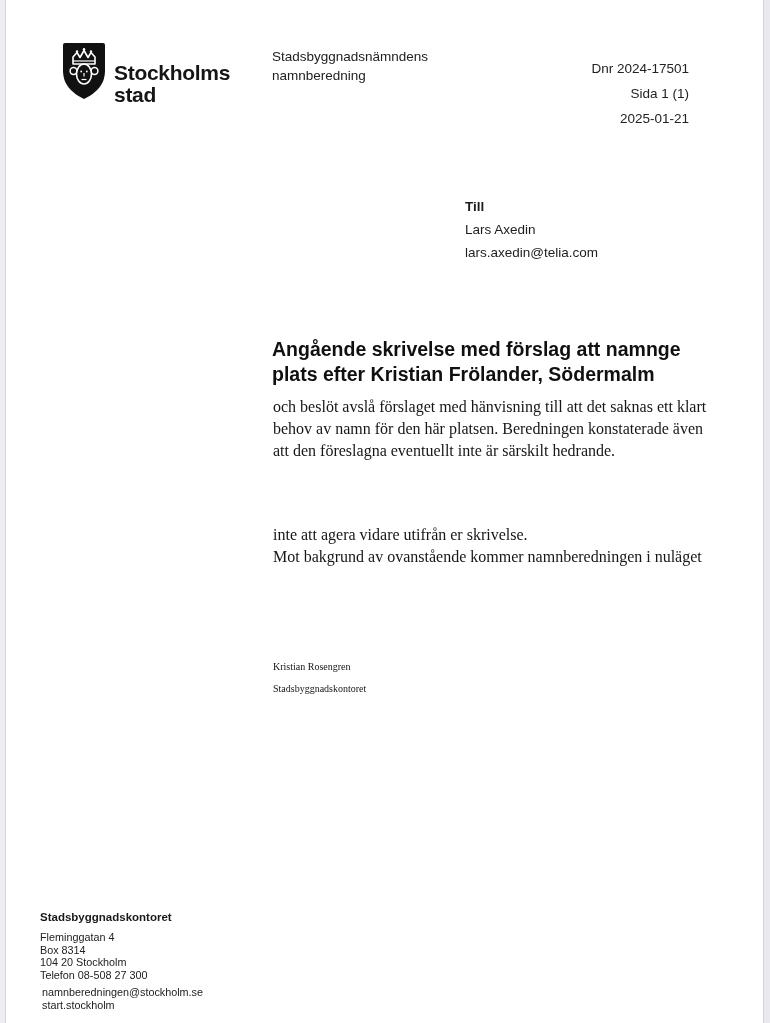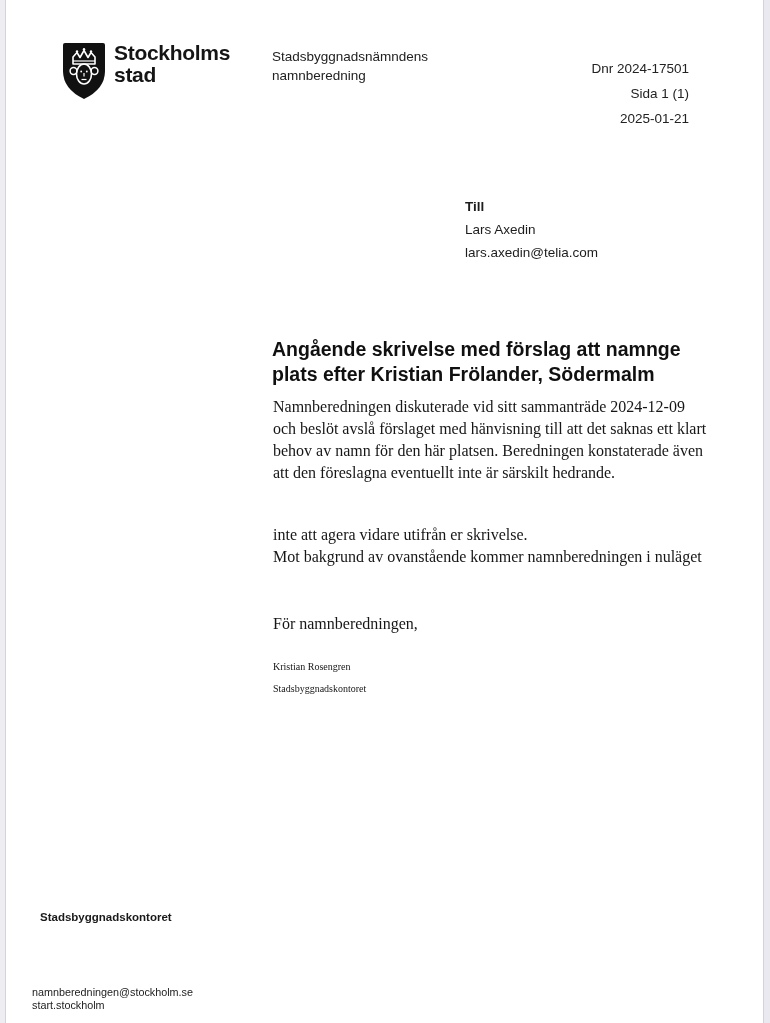--- a/index.html
+++ b/index.html
@@ -12,21 +12,21 @@
     overflow:hidden;
   }
   
   .edge-left{position:absolute;left:0;top:0;width:5px;height:1023px;background:#ededf2;border-right:1px solid #d3d3dd;}
   .edge-right{position:absolute;right:0;top:0;width:6px;height:1023px;background:#e9e9ef;border-left:1px solid #d3d3dd;}
 
   
   .logo{position:absolute;left:62px;top:42px;display:flex;align-items:flex-start;}
   .logo svg{display:block;}
   .wordmark{
-    margin-left:8px;margin-top:0;
+    margin-left:8px;margin-top:20px;
     font-size:21px;font-weight:bold;line-height:22px;letter-spacing:-0.3px;color:#151515;
   }
   .org-unit{position:absolute;left:272px;top:47px;font-size:13.5px;line-height:19px;color:#222;}
   .doc-meta{position:absolute;right:81px;top:62px;text-align:right;font-size:13.5px;color:#222;}
   .doc-meta div{margin-bottom:11px;line-height:14px;}
 
   
   .recipient{position:absolute;left:465px;top:195px;font-size:13.5px;line-height:23px;color:#1d1d1d;}
   .recipient .bold{font-weight:bold;}
 
@@ -38,21 +38,21 @@
   .serif{font-family:"Liberation Serif",serif;color:#161616;}
   .para1{position:absolute;left:273px;top:396px;width:445px;font-size:16px;line-height:22px;}
   .para2{position:absolute;left:273px;top:524px;width:445px;font-size:16px;line-height:22px;}
   .closing{position:absolute;left:273px;top:613px;font-size:16px;line-height:22px;}
   .signer{position:absolute;left:273px;top:656px;font-size:10px;line-height:22px;}
   .it{font-style:italic;}
 
   
   .footer-org{position:absolute;left:40px;top:911px;font-size:11.5px;font-weight:bold;color:#1a1a1a;}
   .footer-address{position:absolute;left:40px;top:931px;font-size:10.8px;line-height:12.7px;color:#222;}
-  .footer-contact{position:absolute;left:32px;top:986px;font-size:10.8px;line-height:12.7px;color:#222;}
+  .footer-contact{position:absolute;left:42px;top:986px;font-size:10.8px;line-height:12.7px;color:#222;}
 </style>
 </head>
 <body>
 
 <div class="screen">
   <div class="edge-left"></div>
   <div class="edge-right"></div>
 
   <div class="logo">
     <span>
@@ -97,35 +97,39 @@
     <div>Lars Axedin</div>
     <div>lars.axedin@telia.com</div>
   </div>
 
   <div class="title">
       <div><span>Angående skrivelse med förslag att namnge</span></div>
       <div><span>plats efter Kristian Frölander, Södermalm</span></div>
     </div>
 
   <div class="para1 serif">
-      <div><span>Namnberedningen diskuterade vid sitt sammanträde 2024-12-09</span></div>
       <div><span>och beslöt avslå förslaget med hänvisning till att det saknas ett klart</span></div>
       <div><span>behov av namn för den här platsen. Beredningen konstaterade även</span></div>
       <div><span>att den föreslagna eventuellt inte är särskilt hedrande.</span></div>
     </div>
   <div class="para2 serif">
       <div><span>inte att agera vidare utifrån er skrivelse.</span></div>
       <div><span>Mot bakgrund av ovanstående kommer namnberedningen i nuläget</span></div>
     </div>
 
-  <div class="closing serif">För namnberedningen,</div>
 
   <div class="signer serif">
     <div>Kristian Rosengren</div>
     <div>Stadsbyggnadskontoret</div>
   </div>
 
   <div class="footer-org">Stadsbyggnadskontoret</div>
+  <div class="footer-address">
+      <div><span>Fleminggatan 4</span></div>
+      <div><span>Box 8314</span></div>
+      <div><span>104 20 Stockholm</span></div>
+      <div><span>Telefon 08-508 27 300</span></div>
+    </div>
   <div class="footer-contact">
       <div><span>namnberedningen@stockholm.se</span></div>
       <div><span>start.stockholm</span></div>
     </div>
 </div>
 
 </body></html>

